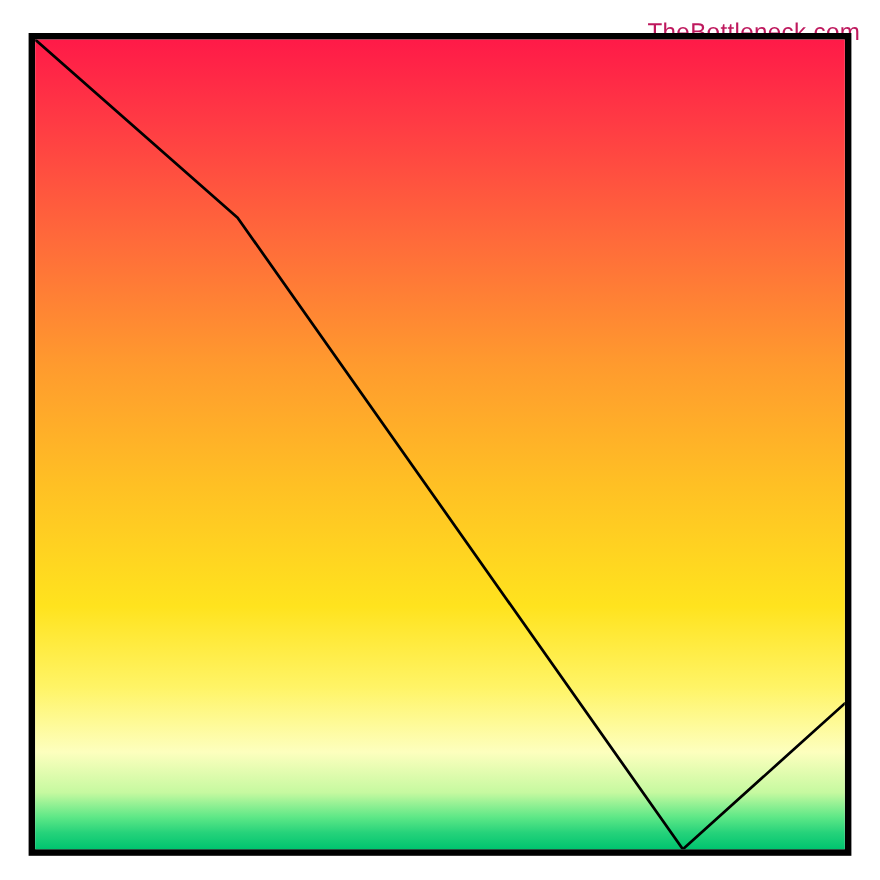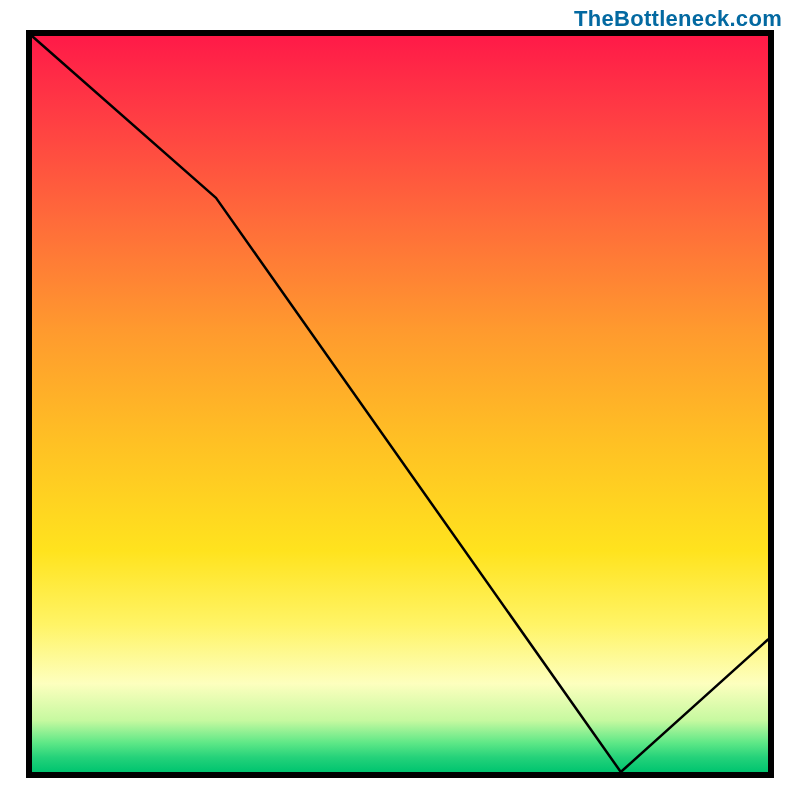--- a/index.html
+++ b/index.html
@@ -11,25 +11,25 @@
     overflow: hidden;
     font-family: Arial, Helvetica, sans-serif;
   }
   .wrap {
     position: relative;
     width: 800px;
     height: 800px;
   }
   .attribution {
     position: absolute;
-    top: 6px;
+    top: 16px;
     right: 18px;
     font-size: 22px;
-    font-weight: bold;
-    color: #0369a1;
+    font-weight: normal;
+    color: #be185d;
     letter-spacing: 0.3px;
   }
   .chart-frame {
     position: absolute;
     left: 26px;
     top: 30px;
     width: 748px;
     height: 748px;
     background: #fff;
     box-sizing: border-box;

